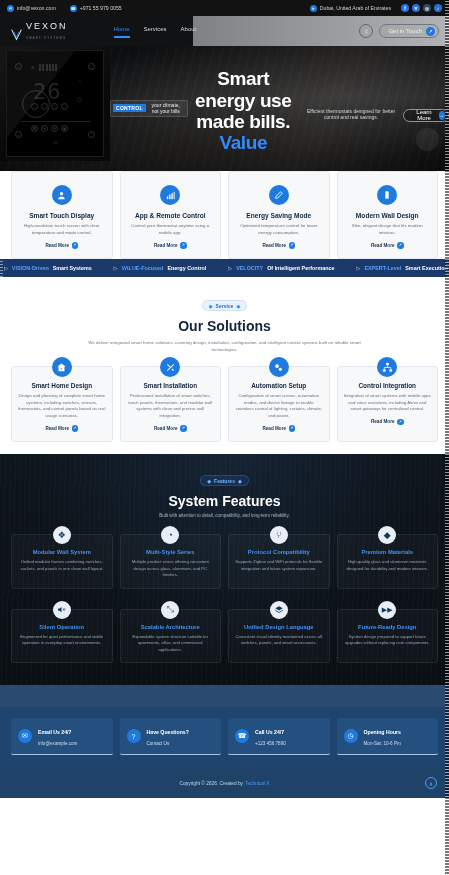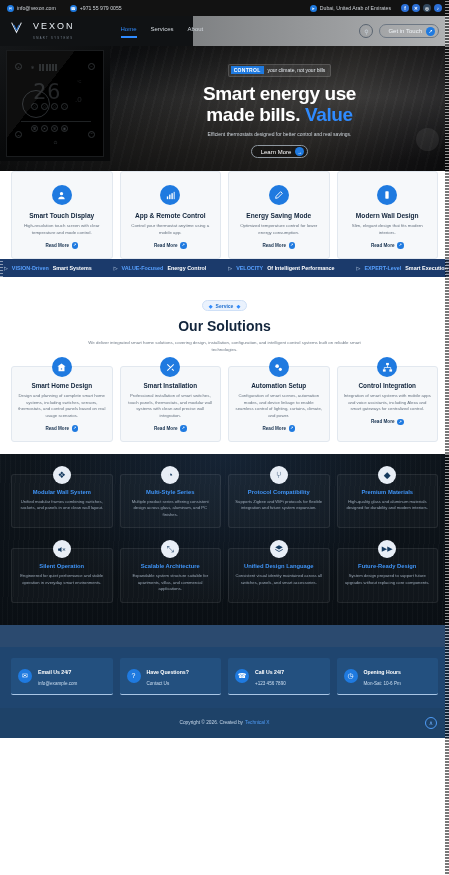--- a/index.html
+++ b/index.html
@@ -28,21 +28,21 @@
     display:flex; align-items:center; justify-content:center; font-size:4.6px; font-weight:bold;
   }
   .soc.dim { background:#33495f; }
 
   
   .nav {
     height:30px; display:flex; align-items:center; padding:0 10px;
     position:relative; z-index:25;
     background:linear-gradient(90deg,#101214 0%,#101214 43%,rgba(22,26,30,.55) 43%,rgba(30,35,40,.35) 100%);
   }
-  .logo { display:flex; align-items:flex-start; gap:10px; }
+  .logo { display:flex; align-items:flex-end; gap:3px; }
   .logo-mark { width:13px; height:13px; position:relative; }
   .logo-txt { line-height:1; }
   .logo-name { font-size:9px; letter-spacing:2px; color:#e9eef3; font-weight:300; }
   .logo-sub { font-size:2.6px; letter-spacing:1.4px; color:#7b8794; margin-top:1px; }
   .menu { display:flex; gap:14px; margin-left:46px; font-size:6px; }
   .menu a { color:#d2d8de; text-decoration:none; position:relative; padding-bottom:5px; }
   .menu a.active { color:#2f8bff; }
   .menu a.active:after {
     content:""; position:absolute; left:0; right:0; bottom:-1px; height:1.4px; background:#2f8bff;
   }
@@ -91,21 +91,21 @@
   .th-bars { display:flex; gap:1.3px; }
   .th-bars i { width:2px; height:7px; background:#232628; display:block; }
   .th-temp { position:absolute; left:26px; top:30px; font-family:"DejaVu Sans Mono", monospace;
     font-size:22px; color:#242628; letter-spacing:1px; line-height:1; }
   .th-unit { position:absolute; left:70px; top:28px; font-size:4px; color:#27292b; }
   .th-dec  { position:absolute; left:68px; top:44px; font-size:8px; color:#232527; }
   .th-ring { position:absolute; left:15px; top:39px; width:28px; height:28px; border-radius:50%;
     border:1px solid #2b2e31; }
   .th-line { position:absolute; left:14px; top:70px; width:70px; height:1px; background:#1f2224; }
   .hero-text { position:absolute; left:110px; right:0; top:0; bottom:0;
-    display:flex; flex-direction:column; align-items:center; justify-content:center; text-align:center; }
+    display:flex; flex-direction:row; align-items:center; justify-content:center; text-align:center; }
   .badge-line { display:flex; align-items:center; gap:4px; margin-bottom:6px;
     background:rgba(255,255,255,.08); border:1px solid rgba(255,255,255,.14);
     border-radius:2px; padding:1.5px 5px 1.5px 2px; }
   .badge-key { background:#1f7ae0; color:#fff; font-size:5px; font-weight:bold;
     padding:1px 3px; letter-spacing:.3px; }
   .badge-val { font-size:5px; color:#e6ebf0; }
   .h1 { font-size:19px; font-weight:bold; line-height:1.12; color:#fff; letter-spacing:-.4px; }
   .h1 .accent { color:#2f8bff;margin-top:36px; }
   .hero-sub { font-size:5px; color:#cfd6dd; margin-top:6px; }
   .learn {
@@ -479,20 +479,29 @@
         <div class="sol-d">Integration of smart systems with mobile apps and voice assistants, including Alexa and smart gateways for centralized control.</div>
         <div class="rm">
           <span>Read More</span>
           <span class="rm-ico">↗</span>
         </div>
       </div>
     </div>
   </div>
 
   <div class="features">
+    <div class="f-head">
+      <span class="pill-d">
+        <span>◆</span>
+        <span>Features</span>
+        <span>◆</span>
+      </span>
+      <div class="f-title">System Features</div>
+      <div class="f-sub">Built with attention to detail, compatibility, and long-term reliability.</div>
+    </div>
     <div class="f-grid">
       <div class="f-card">
         <div class="f-ico">❖</div>
         <div class="f-t">Modular Wall System</div>
         <div class="f-d">Unified modular frames combining switches, sockets, and panels in one clean wall layout.</div>
       </div>
       <div class="f-card">
         <div class="f-ico">◔</div>
         <div class="f-t">Multi-Style Series</div>
         <div class="f-d">Multiple product series offering consistent design across glass, aluminum, and PC finishes.</div>

